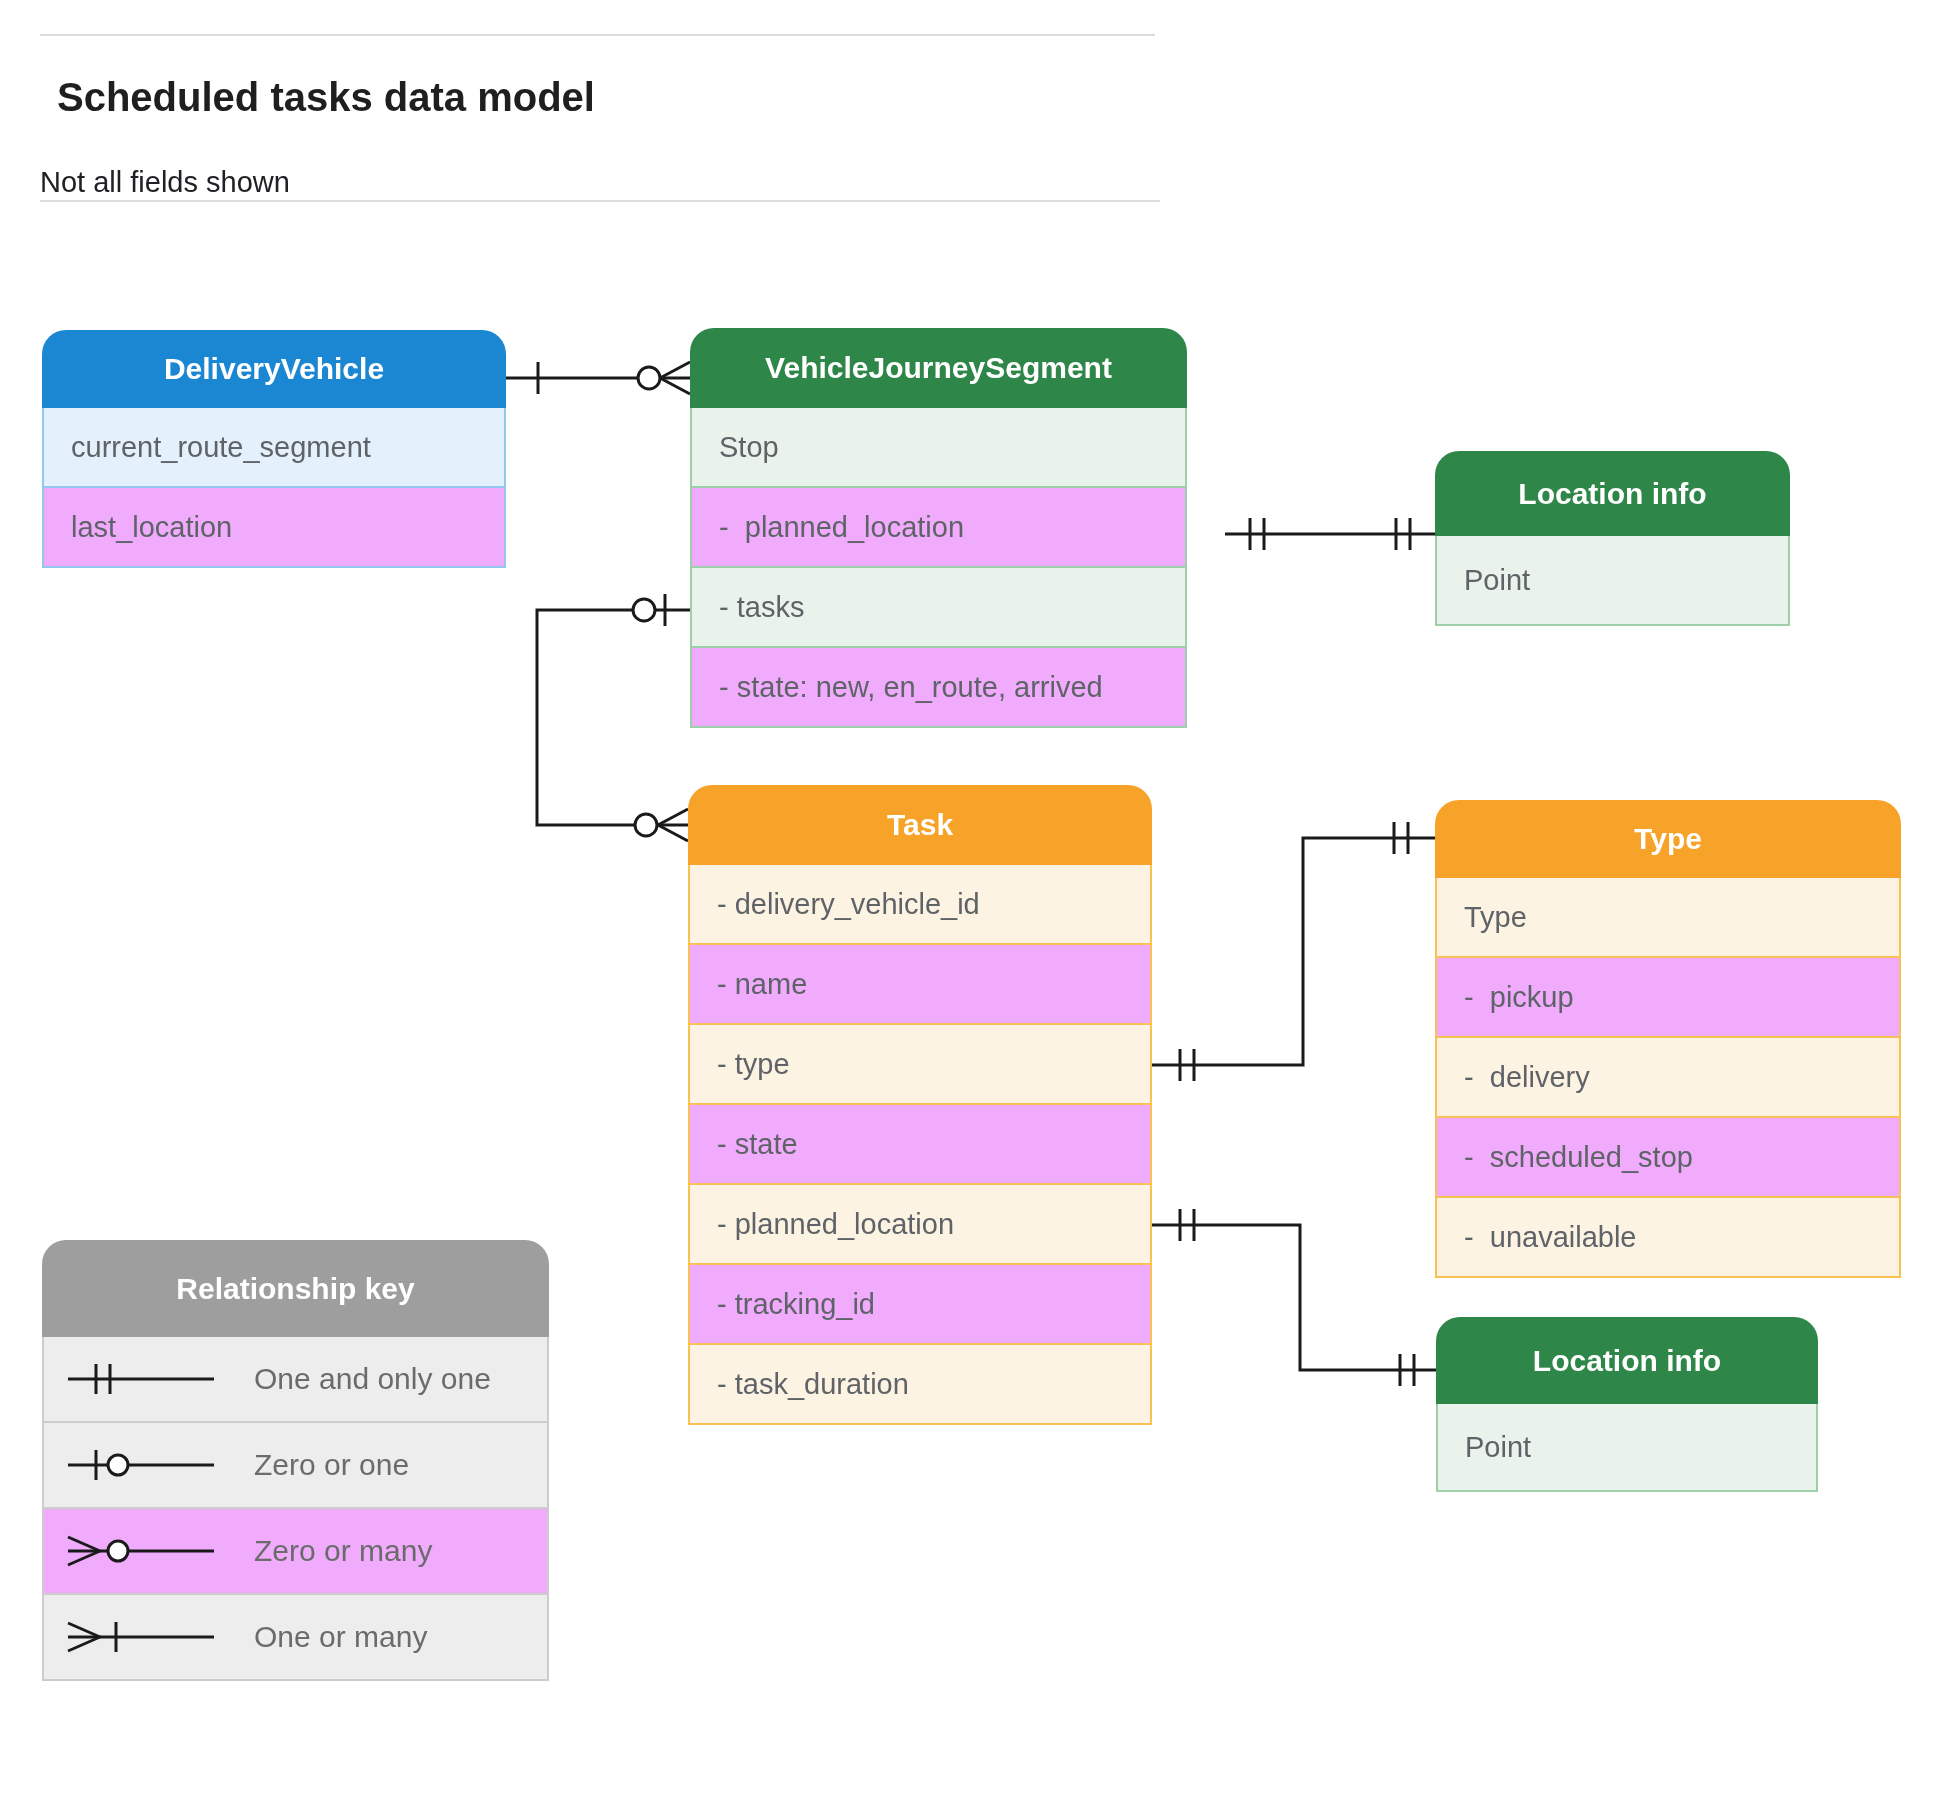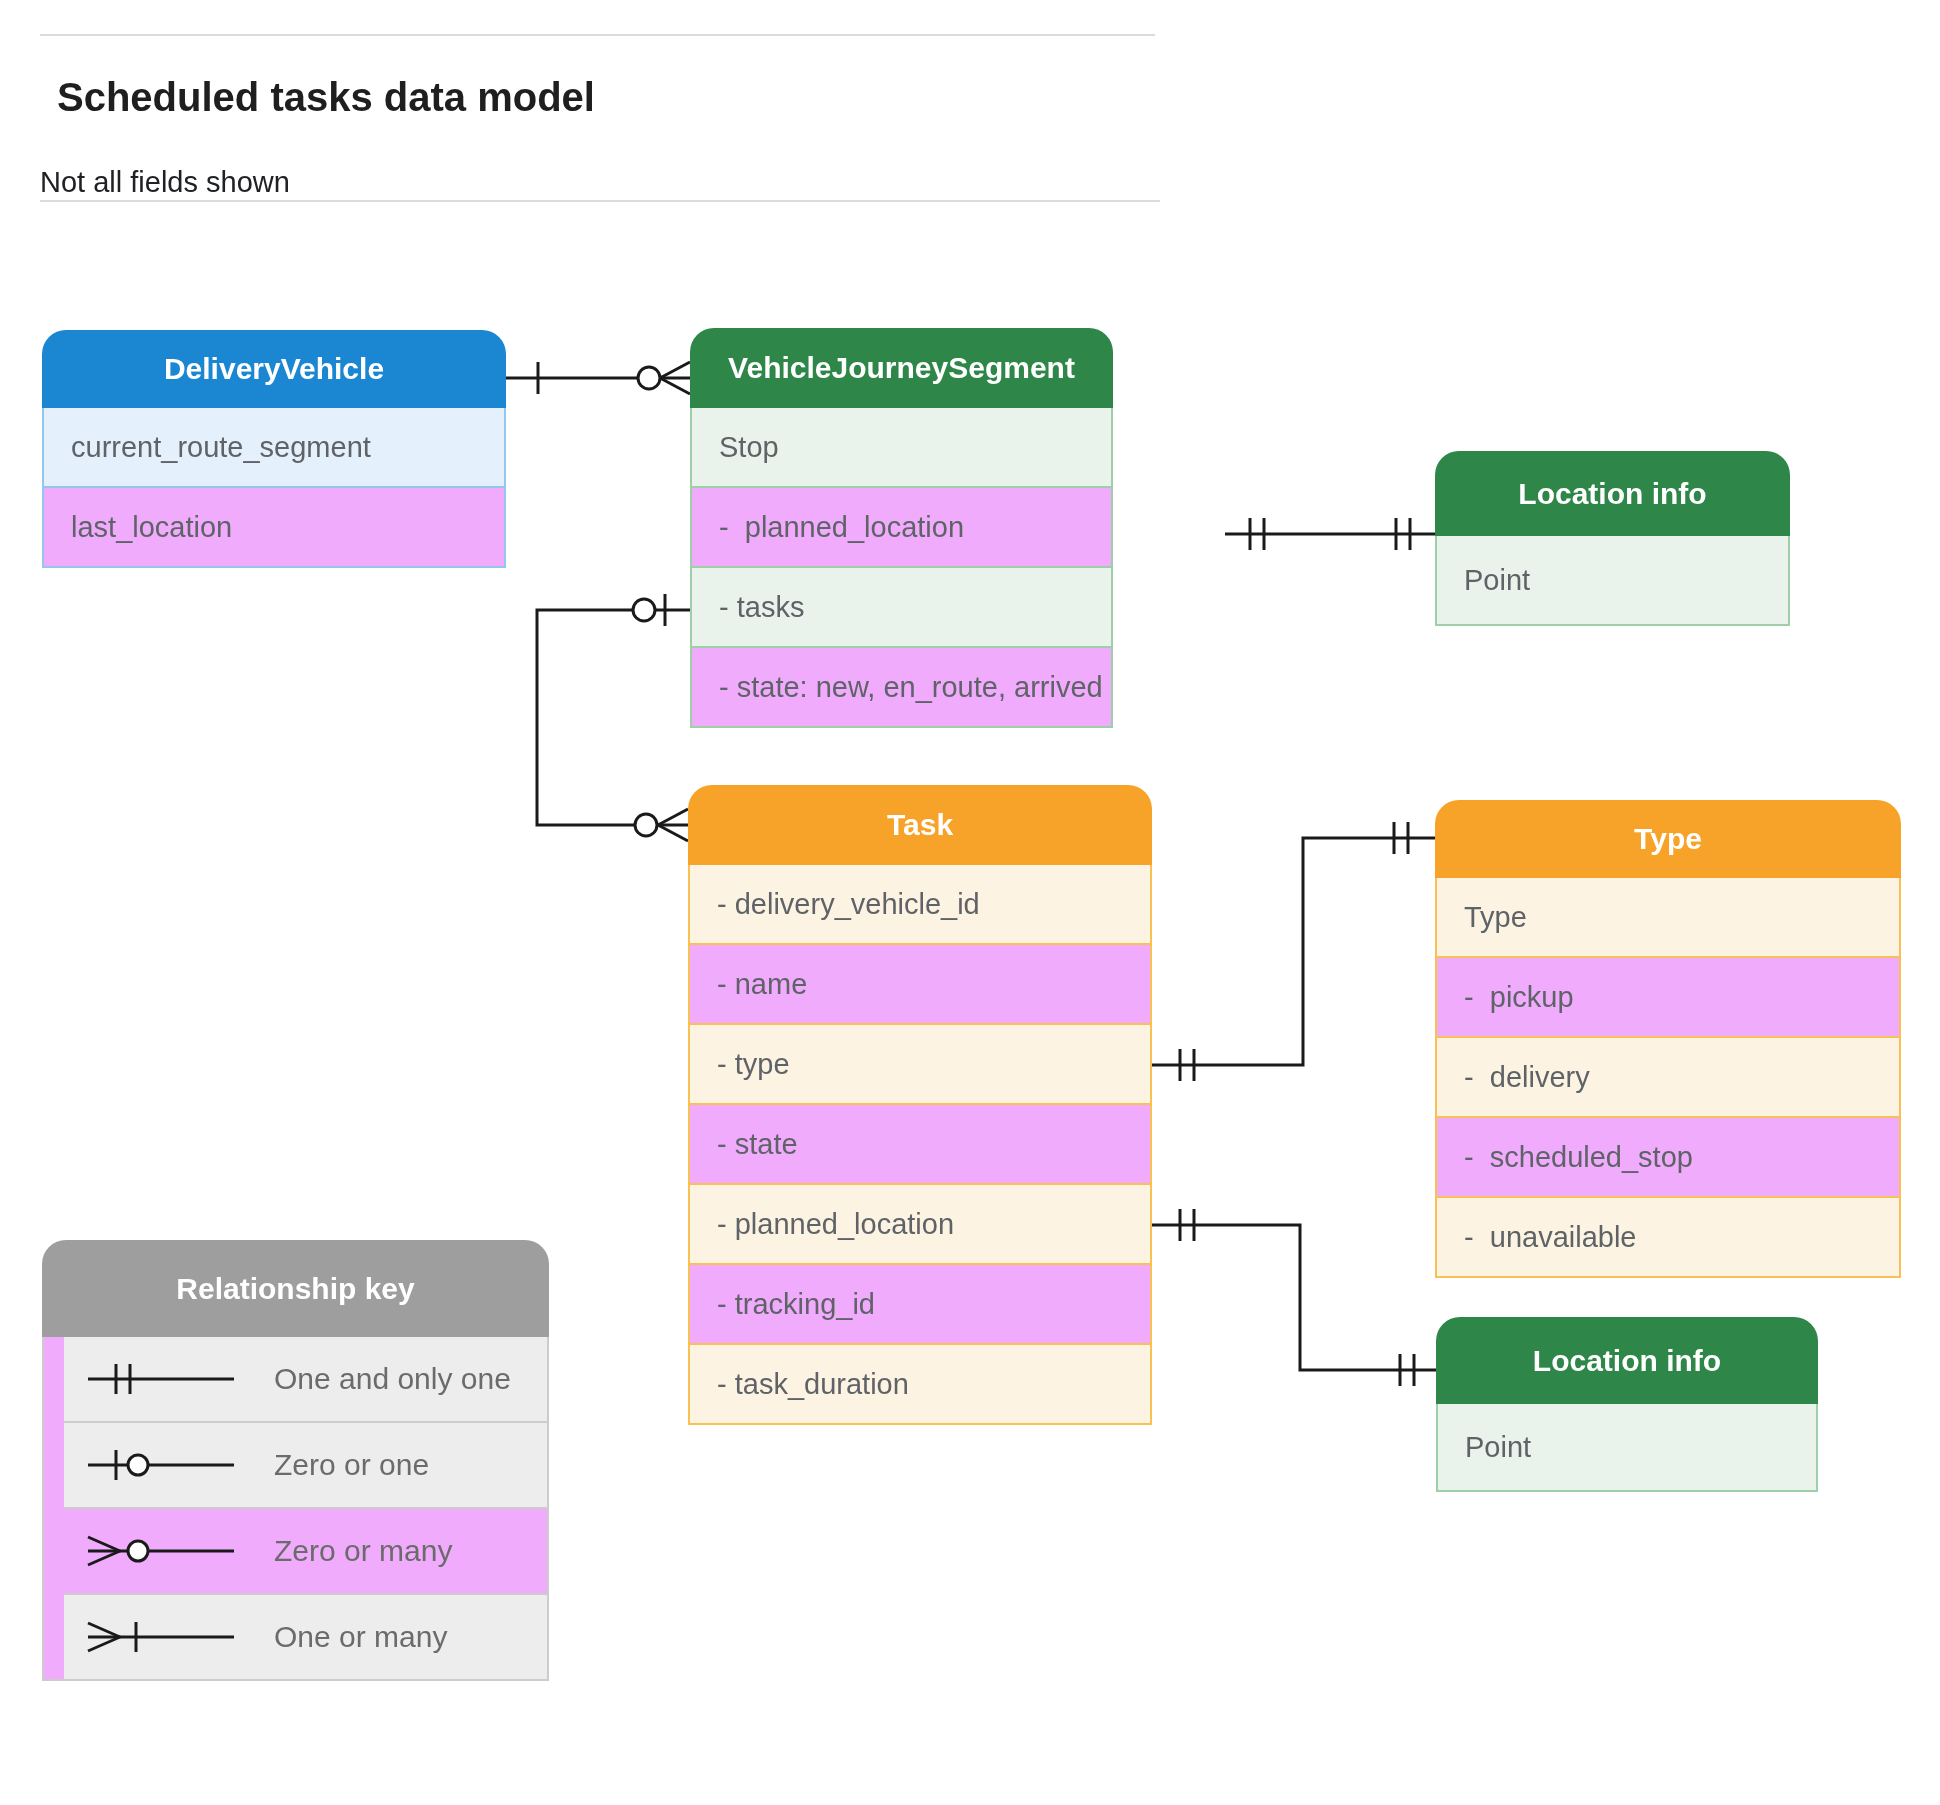--- a/index.html
+++ b/index.html
@@ -26,21 +26,21 @@
   .e-row{
     height:78px;border-top:2px solid var(--bd);
     display:flex;align-items:center;padding-left:27px;
     font-size:29px;color:#5f6368;white-space:pre;
   }
   .e-row:first-child{border-top:none;}
   .e-row.tint{background:var(--tint);}
 
   
   .key .e-header{height:97px;}
-  .key .e-row{height:84px;padding-left:22px;color:#6b6b6b;font-size:30px;margin-left:20px;}
+  .key .e-row{height:84px;padding-left:22px;color:#6b6b6b;font-size:30px;}
   .key-symbol{flex:0 0 auto;margin-right:38px;display:block;}
   .key-label{white-space:pre;}
 
   .overlay{position:absolute;left:0;top:0;pointer-events:none;}
 </style>
 </head>
 <body>
 
 <div class="rule" style="left:40px;top:34px;width:1115px;"></div>
 <h1 class="page-title" style="margin:17px;">Scheduled tasks data model</h1>
@@ -85,21 +85,21 @@
 </svg>
 
 <div class="entity theme-blue" style="left:42px;top:330px;width:464px;">
   <div class="e-header">DeliveryVehicle</div>
   <div class="e-body">
     <div class="e-row tint">current_route_segment</div>
     <div class="e-row">last_location</div>
   </div>
 </div>
 
-<div class="entity theme-green" style="left:690px;top:328px;width:423px;">
+<div class="entity theme-green" style="left:690px;top:328px;width:497px;">
   <div class="e-header" style="height:80px;">VehicleJourneySegment</div>
   <div class="e-body">
     <div class="e-row tint">Stop</div>
     <div class="e-row">-  planned_location</div>
     <div class="e-row tint">- tasks</div>
     <div class="e-row">- state: new, en_route, arrived</div>
   </div>
 </div>
 
 <div class="entity theme-green" style="left:1435px;top:451px;width:355px;">

